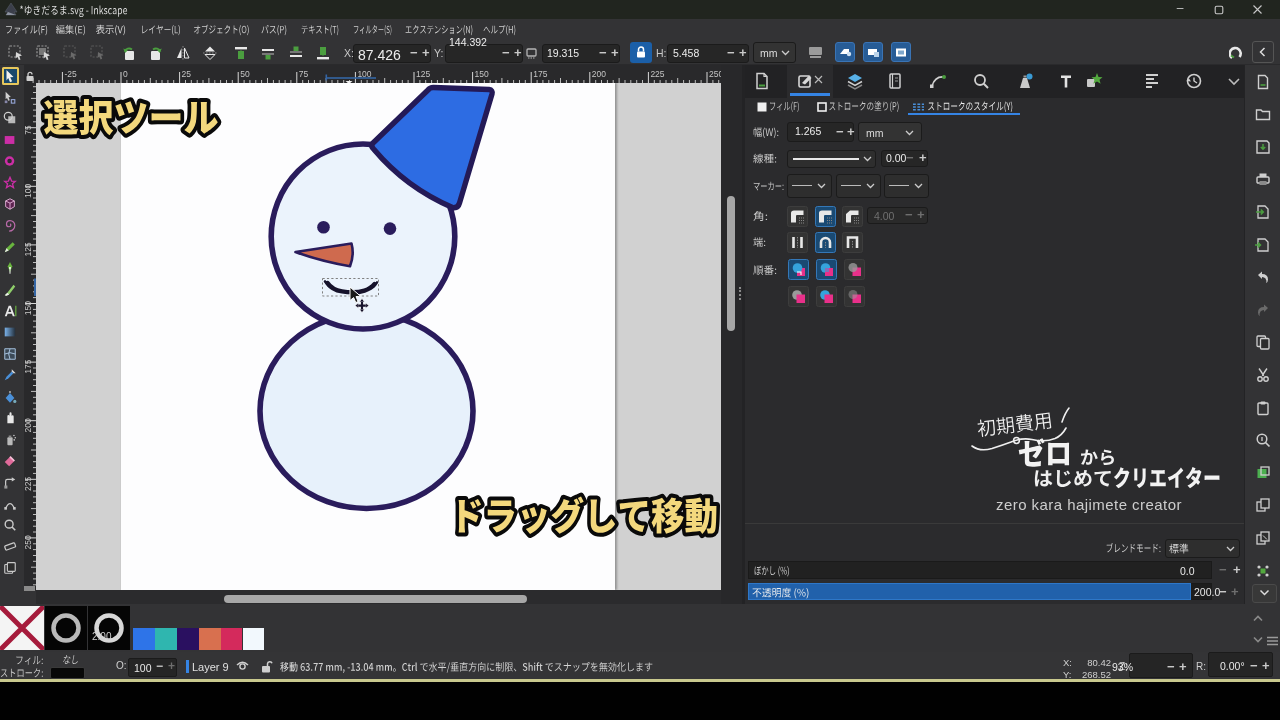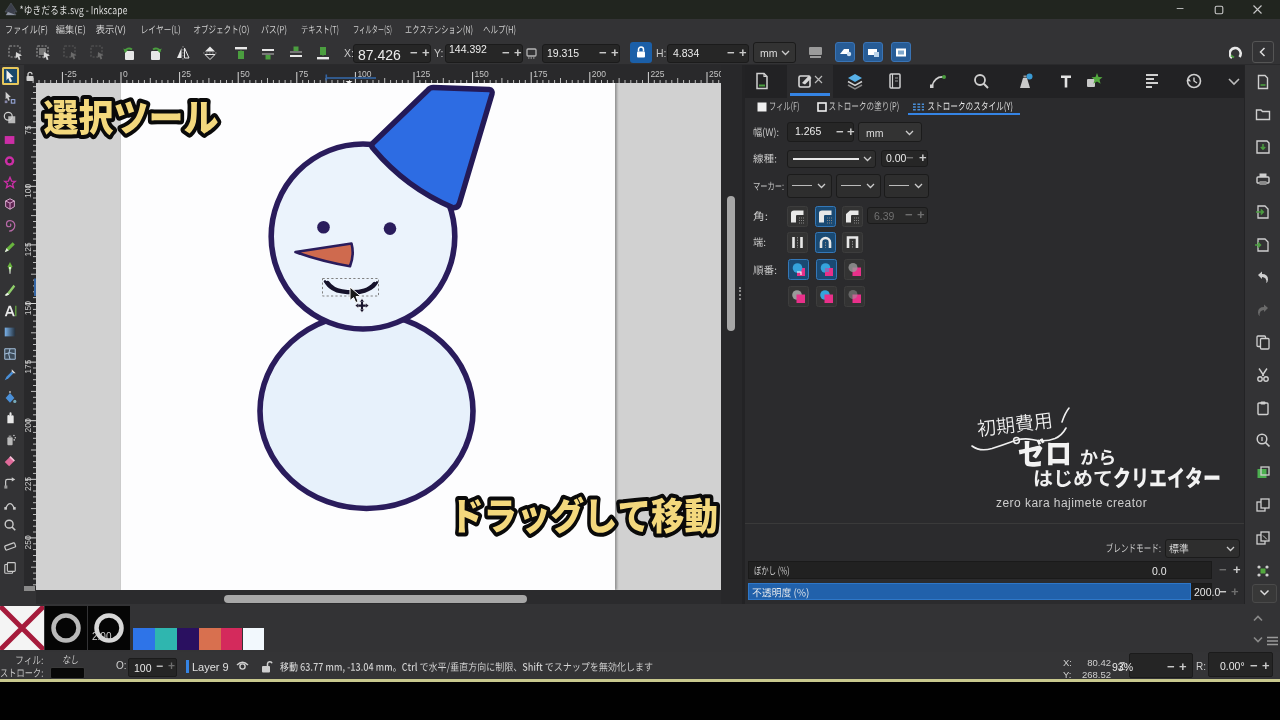--- a/index.html
+++ b/index.html
@@ -87,39 +87,39 @@
       <rect x="5" y="2" width="6" height="8" fill="#4b9e3f"></rect>
       <path d="M8 11 L5.4 8 L10.6 8 Z" fill="#4b9e3f"></path>
     </svg>
 <div class="abs" style="left:344px;top:46.5px;font-size:10.5px;color:#c9c9c9">X:</div>
 <div class="fld" style="left:353px;top:44px;width:78px;height:19px"></div>
 <div class="fv" style="left:358px;top:46.5px;font-size:14px">87.426</div>
 <div class="minus" style="left:410px;top:45.0px">−</div>
 <div class="plus" style="left:422px;top:45.0px">+</div>
 <div class="abs" style="left:434px;top:46.5px;font-size:10.5px;color:#c9c9c9">Y:</div>
 <div class="fld" style="left:445px;top:44px;width:78px;height:19px"></div>
-<div class="fv" style="left:449px;top:43px;font-size:10.5px">144.392</div>
+<div class="fv" style="left:449px;top:36px;font-size:10.5px">144.392</div>
 <div class="minus" style="left:502px;top:45.0px">−</div>
 <div class="plus" style="left:514px;top:45.0px">+</div>
 <div class="fld" style="left:542px;top:44px;width:78px;height:19px"></div>
 <div class="fv" style="left:547px;top:46.5px;font-size:10.5px">19.315</div>
 <div class="minus" style="left:599px;top:45.0px">−</div>
 <div class="plus" style="left:611px;top:45.0px">+</div>
 <svg class="abs" style="left:526px;top:47px" width="14" height="12" viewBox="0 0 14 12">
       <rect x="1" y="2" width="9" height="7" rx="1" fill="none" stroke="#b5b5b5" stroke-width="1.3"></rect>
       <path d="M2 11 L9 11" stroke="#b5b5b5" stroke-width="1" stroke-dasharray="1.5 1"></path>
     </svg>
 <div class="abs" style="left:630px;top:42px;width:22px;height:21px;background:#1b5fa8;border-radius:3px"></div>
 <svg class="abs" style="left:635px;top:46px" width="12" height="13" viewBox="0 0 12 13">
       <rect x="2" y="5.5" width="8" height="6" rx="1" fill="#fff"></rect>
       <path d="M3.5 5.5 V3.5 A2.5 2.5 0 0 1 8.5 3.5 V5.5" fill="none" stroke="#fff" stroke-width="1.5"></path>
     </svg>
 <div class="abs" style="left:656px;top:46.5px;font-size:10.5px;color:#c9c9c9">H:</div>
 <div class="fld" style="left:667px;top:44px;width:82px;height:19px"></div>
-<div class="fv" style="left:673px;top:46.5px;font-size:10.5px">4.834</div>
+<div class="fv" style="left:673px;top:46.5px;font-size:10.5px">5.458</div>
 <div class="minus" style="left:727px;top:45.0px">−</div>
 <div class="plus" style="left:739px;top:45.0px">+</div>
 <div class="fld" style="left:753px;top:42px;width:43px;height:21px;background:#333"></div>
 <div class="abs" style="left:760px;top:47px;font-size:10.5px;color:#dcdcdc">mm</div>
 <svg class="abs" style="left:781px;top:50px" width="9" height="6" viewBox="0 0 9 6">
       <path d="M1 1 L4.5 4.5 L8 1" stroke="#ccc" stroke-width="1.3" fill="none"></path>
     </svg>
 <svg class="abs" style="left:808px;top:46px" width="15" height="13" viewBox="0 0 15 13">
       <rect x="1" y="1" width="13" height="8" rx="1" fill="#9a9a9a"></rect>
       <rect x="2" y="10" width="11" height="2" fill="#9a9a9a"></rect>
@@ -630,21 +630,21 @@
 <svg class="abs" style="left:818px;top:209px" width="15" height="15" viewBox="0 0 15 15">
       <path d="M1 13.5 L1 4 Q1 1.5 4 1.5 L13.5 1.5 L13.5 6 L7 6 Q6 6 6 7 L6 13.5 Z" fill="#e8e8e8"></path>
       <path d="M9 9 L14 9 M9 11.5 L14 11.5 M9 14 L14 14" stroke="#888" stroke-width="1" stroke-dasharray="1 1"></path>
     </svg>
 <div class="abs" style="left:842px;top:206px;width:21px;height:21px;background:#333333;border:1px solid #3d3d3d;border-radius:2.5px"></div>
 <svg class="abs" style="left:845px;top:209px" width="15" height="15" viewBox="0 0 15 15">
       <path d="M1 13.5 L1 5 L5 1.5 L13.5 1.5 L13.5 6 L7 6 Q6 6 6 7 L6 13.5 Z" fill="#e8e8e8"></path>
       <path d="M9 9 L14 9 M9 11.5 L14 11.5 M9 14 L14 14" stroke="#888" stroke-width="1" stroke-dasharray="1 1"></path>
     </svg>
 <div class="fld" style="left:867px;top:207px;width:61px;height:17px;background:#2a2a2a"></div>
-<div class="abs" style="left:874px;top:210px;font-size:10.5px;color:#707070">6.39</div>
+<div class="abs" style="left:874px;top:210px;font-size:10.5px;color:#707070">4.00</div>
 <div class="minus gray" style="left:905px;top:207px">−</div>
     <div class="plus gray" style="left:917px;top:207px">+</div>
 <div class="abs" style="left:787px;top:232px;width:21px;height:21px;background:#333333;border:1px solid #3d3d3d;border-radius:2.5px"></div>
 <svg class="abs" style="left:790px;top:235px" width="15" height="15" viewBox="0 0 15 15">
       <path d="M3.5 2 L3.5 13 M11.5 2 L11.5 13" stroke="#e8e8e8" stroke-width="2.6"></path>
       <path d="M7.5 2 L7.5 13" stroke="#888" stroke-width="1" stroke-dasharray="1.4 1.2"></path>
     </svg>
 <div class="abs" style="left:815px;top:232px;width:21px;height:21px;background:#1a4a73;border:1px solid #3478b8;border-radius:2.5px"></div>
 <svg class="abs" style="left:818px;top:235px" width="15" height="15" viewBox="0 0 15 15">
       <path d="M3 13 L3 7.5 A4.5 4.5 0 0 1 12 7.5 L12 13" fill="none" stroke="#e8e8e8" stroke-width="2.6"></path>
@@ -685,28 +685,28 @@
 <div class="abs" style="left:844px;top:286px;width:21px;height:21px;background:#333333;border:1px solid #3d3d3d;border-radius:2.5px"></div>
 <svg class="abs" style="left:847px;top:289px" width="15" height="15" viewBox="0 0 15 15">
       <rect x="5.5" y="5.5" width="8.5" height="8.5" fill="#e8308a"></rect>
       <circle cx="6" cy="5.5" r="4.5" fill="#9a9a9a" opacity=".5"></circle>
     </svg>
 <svg class="abs" style="left:950px;top:400px" width="300" height="120" viewBox="0 0 300 120">
 <path d="M22 46 Q30 52 42 48.5 Q53 45 61 42 Q72 37.5 82 39.5 Q95 42.5 105 38.5 Q112 35.5 116 28" fill="none" stroke="#efefef" stroke-width="1.6" stroke-linecap="round"></path>
 <path d="M112 22 Q115 13 119 8" fill="none" stroke="#efefef" stroke-width="1.6" stroke-linecap="round"></path>
 <circle cx="66.5" cy="40.5" r="2.9" fill="none" stroke="#efefef" stroke-width="1.5"></circle>
 </svg>
-<div class="abs" style="left:996px;top:496px;white-space:nowrap;font-size:12px;color:#cdcdcd;letter-spacing:.45px">zero kara hajimete creator</div>
+<div class="abs" style="left:996px;top:496px;white-space:nowrap;font-size:15px;color:#cdcdcd;letter-spacing:.45px">zero kara hajimete creator</div>
 <div class="abs" style="left:745px;top:523px;width:499px;height:1px;background:#3a3a3a"></div>
 <div class="fld" style="left:1165px;top:539px;width:75px;height:19px;background:#2e2e2e"></div>
 <svg class="abs" style="left:1226px;top:546px" width="9" height="6" viewBox="0 0 9 6">
       <path d="M1 1 L4.5 4.5 L8 1" stroke="#ccc" stroke-width="1.3" fill="none"></path>
     </svg>
 <div class="abs" style="left:748px;top:561px;width:464px;height:18px;background:#212121;border:1px solid #1a1a1a"></div>
-<div class="abs" style="left:1152px;top:564.5px;font-size:10.5px;color:#e8e8e8">0.0</div>
+<div class="abs" style="left:1180px;top:564.5px;font-size:10.5px;color:#e8e8e8">0.0</div>
 <div class="minus gray" style="left:1219px;top:562px">−</div>
     <div class="plus" style="left:1233px;top:562px">+</div>
 <div class="abs" style="left:748px;top:583px;width:464px;height:17px;background:#1d1d1d;border:1px solid #1a1a1a"></div>
 <div class="abs" style="left:748px;top:583px;width:443px;height:17px;background:#2161ab;border:1px solid #2e77c8"></div>
 <div class="abs" style="left:1194px;top:586px;font-size:10.5px;color:#e8e8e8">200.0</div>
 <div class="minus" style="left:1219px;top:584px">−</div>
     <div class="plus gray" style="left:1231px;top:584px">+</div>
 <div class="abs" style="left:1244px;top:65px;width:36px;height:539px;background:#333335;border-left:1px solid #232325"></div>
 <svg class="abs" style="left:1255px;top:73.5px" width="16" height="16" viewBox="0 0 16 16">
       <path d="M3.5 1.5 L10 1.5 L12.5 4 L12.5 14.5 L3.5 14.5 Z" fill="none" stroke="#cfcfcf" stroke-width="1.4"></path>

